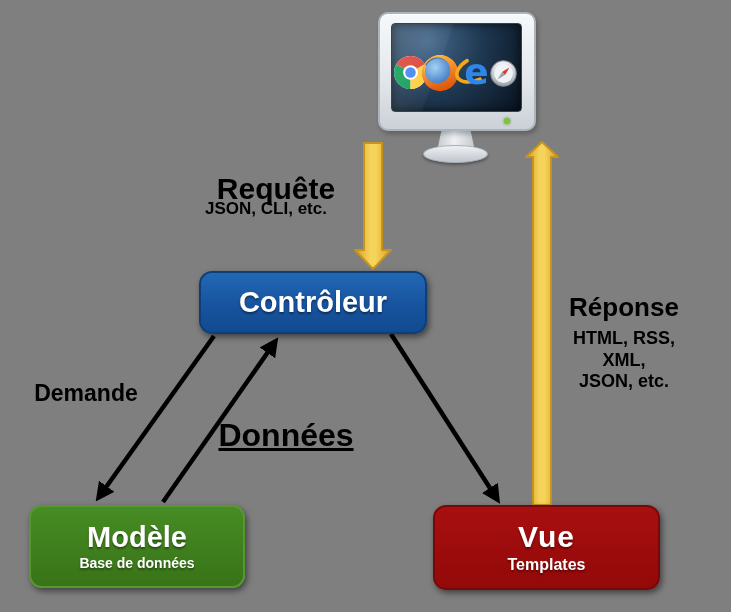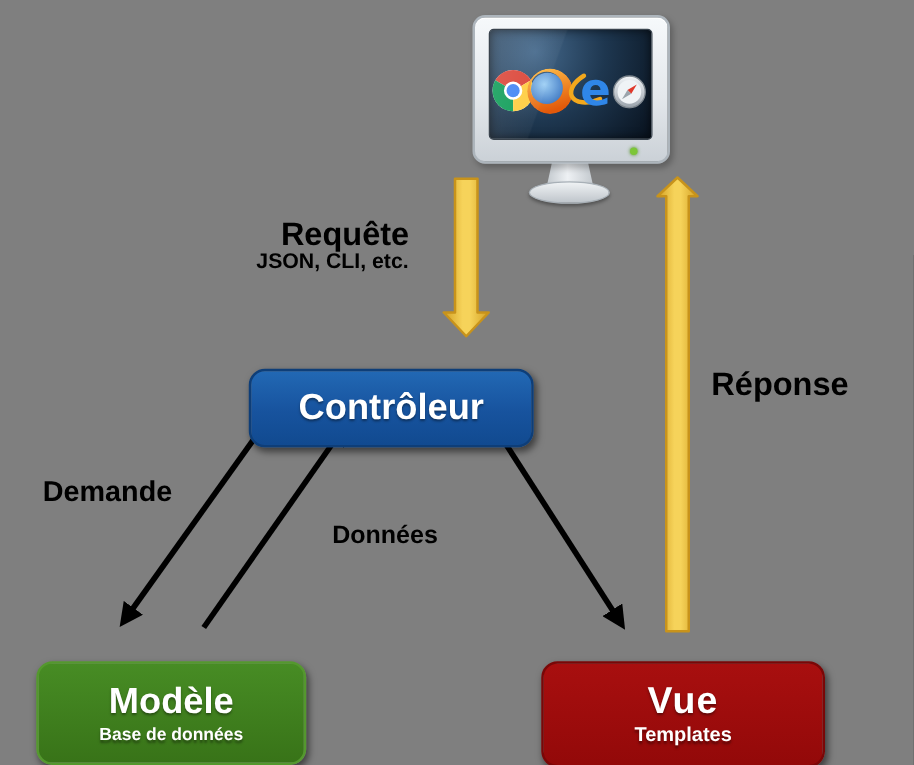--- a/index.html
+++ b/index.html
@@ -46,21 +46,20 @@
     box-shadow:0 2px 3px rgba(0,0,0,.35);
   }
 
   
   .node{
     position:absolute;border-radius:13px;box-sizing:border-box;color:#fff;
     display:flex;flex-direction:column;align-items:center;justify-content:center;
     text-align:center;
     box-shadow:2px 3px 6px rgba(0,0,0,.5);
     text-shadow:0 2px 2px rgba(0,0,0,.4);
-    margin-top:24px;
   }
   .node .node-title{font-weight:bold;line-height:1.05;}
   .node .node-sub{font-weight:bold;margin-top:3px;}
   .node-controller{
     left:199px;top:271px;width:228px;height:63px;
     background:linear-gradient(180deg,#2268B4 0%,#17539E 55%,#114A90 100%);
     border:2px solid #0E3E78;
   }
   .node-controller .node-title{font-size:29px;}
   .node-model{
@@ -73,27 +72,27 @@
   .node-view{
     left:433px;top:505px;width:227px;height:85px;
     background:linear-gradient(180deg,#A80F0F 0%,#930909 100%);
     border:2px solid #7A0707;
   }
   .node-view .node-title{font-size:30px;letter-spacing:1px;}
   .node-view .node-sub{font-size:16px;}
 
   
   .lbl{position:absolute;color:#000;font-weight:bold;text-align:center;}
-  .lbl-request-title{left:186px;top:172px;width:180px;font-size:26px;}
+  .lbl-request-title{left:186px;top:172px;width:180px;font-size:30px;}
   .lbl-request-sub{left:176px;top:199px;width:180px;font-size:17px;}
   .lbl-response{left:552px;top:294px;width:144px;}
   .lbl-response .t{font-size:26px;line-height:26px;}
   .lbl-response .s{font-size:18px;line-height:21.5px;margin-top:8px;}
   .lbl-demand{left:6px;top:380px;width:160px;font-size:23px;}
-  .lbl-data{left:218px;top:417px;width:180px;font-size:20px;}
+  .lbl-data{left:196px;top:417px;width:180px;font-size:32px;text-decoration:underline;}
 </style>
 </head>
 <body>
 
 <div class="canvas">
 
   <svg class="overlay" viewBox="0 0 731 612">
     <defs>
       <linearGradient id="gold" x1="0" y1="0" x2="1" y2="0">
         <stop offset="0" stop-color="#D3A023"></stop>
@@ -183,18 +182,22 @@
   <div class="node node-view">
     <div class="node-title">Vue</div>
     <div class="node-sub">Templates</div>
   </div>
 
   <div class="lbl lbl-request-title">Requête</div>
   <div class="lbl lbl-request-sub">JSON, CLI, etc.</div>
 
   <div class="lbl lbl-response">
     <div class="t">Réponse</div>
+    <div class="s">
+      <div>HTML, RSS, XML,</div>
+      <div>JSON, etc.</div>
+    </div>
   </div>
 
   <div class="lbl lbl-demand">Demande</div>
   <div class="lbl lbl-data">Données</div>
 
 </div>
 
 </body></html>

